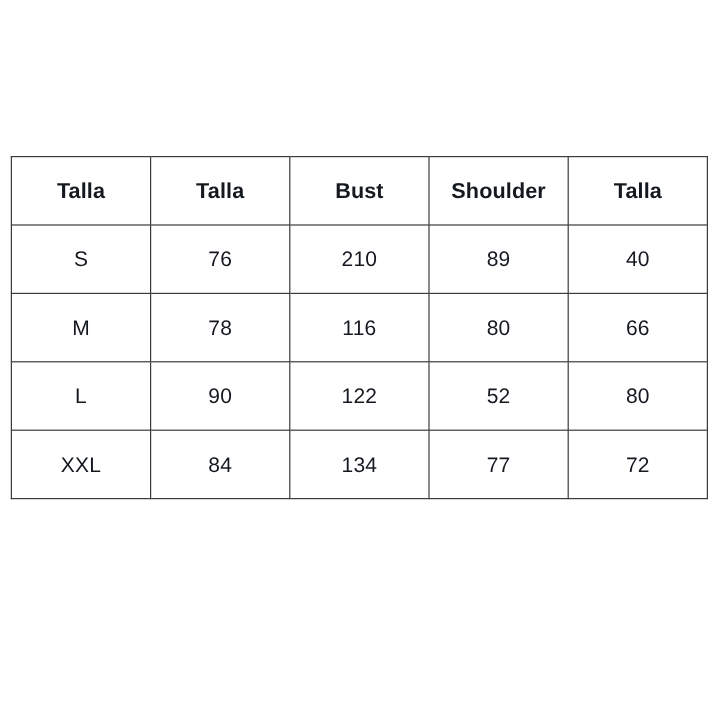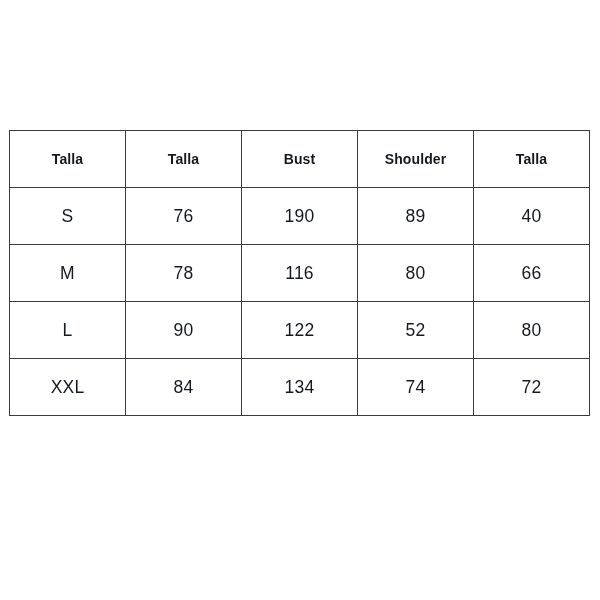--- a/index.html
+++ b/index.html
@@ -43,21 +43,21 @@
     border: 1.5px solid #3b3b3b;
     text-align: center;
     vertical-align: middle;
     color: #14181f;
     padding: 0 2px;
     white-space: nowrap;
     overflow: hidden;
   }
 
   #size-chart-table th {
-    font-size: 14px;
+    font-size: 18px;
     font-weight: bold;
     letter-spacing: 0.1px;
   }
 
   #size-chart-table td {
     font-size: 17.5px;
     font-weight: normal;
     letter-spacing: 0.2px;
   }
 </style>
@@ -80,21 +80,21 @@
         <th>Talla</th>
         <th>Bust</th>
         <th>Shoulder</th>
         <th>Talla</th>
       </tr>
     </thead>
     <tbody>
       <tr>
         <td>S</td>
         <td>76</td>
-        <td>190</td>
+        <td>210</td>
         <td>89</td>
         <td>40</td>
       </tr>
       <tr>
         <td>M</td>
         <td>78</td>
         <td>116</td>
         <td>80</td>
         <td>66</td>
       </tr>
@@ -102,19 +102,19 @@
         <td>L</td>
         <td>90</td>
         <td>122</td>
         <td>52</td>
         <td>80</td>
       </tr>
       <tr>
         <td>XXL</td>
         <td>84</td>
         <td>134</td>
-        <td>74</td>
+        <td>77</td>
         <td>72</td>
       </tr>
     </tbody>
   </table>
 
 </div>
 
 </body></html>

